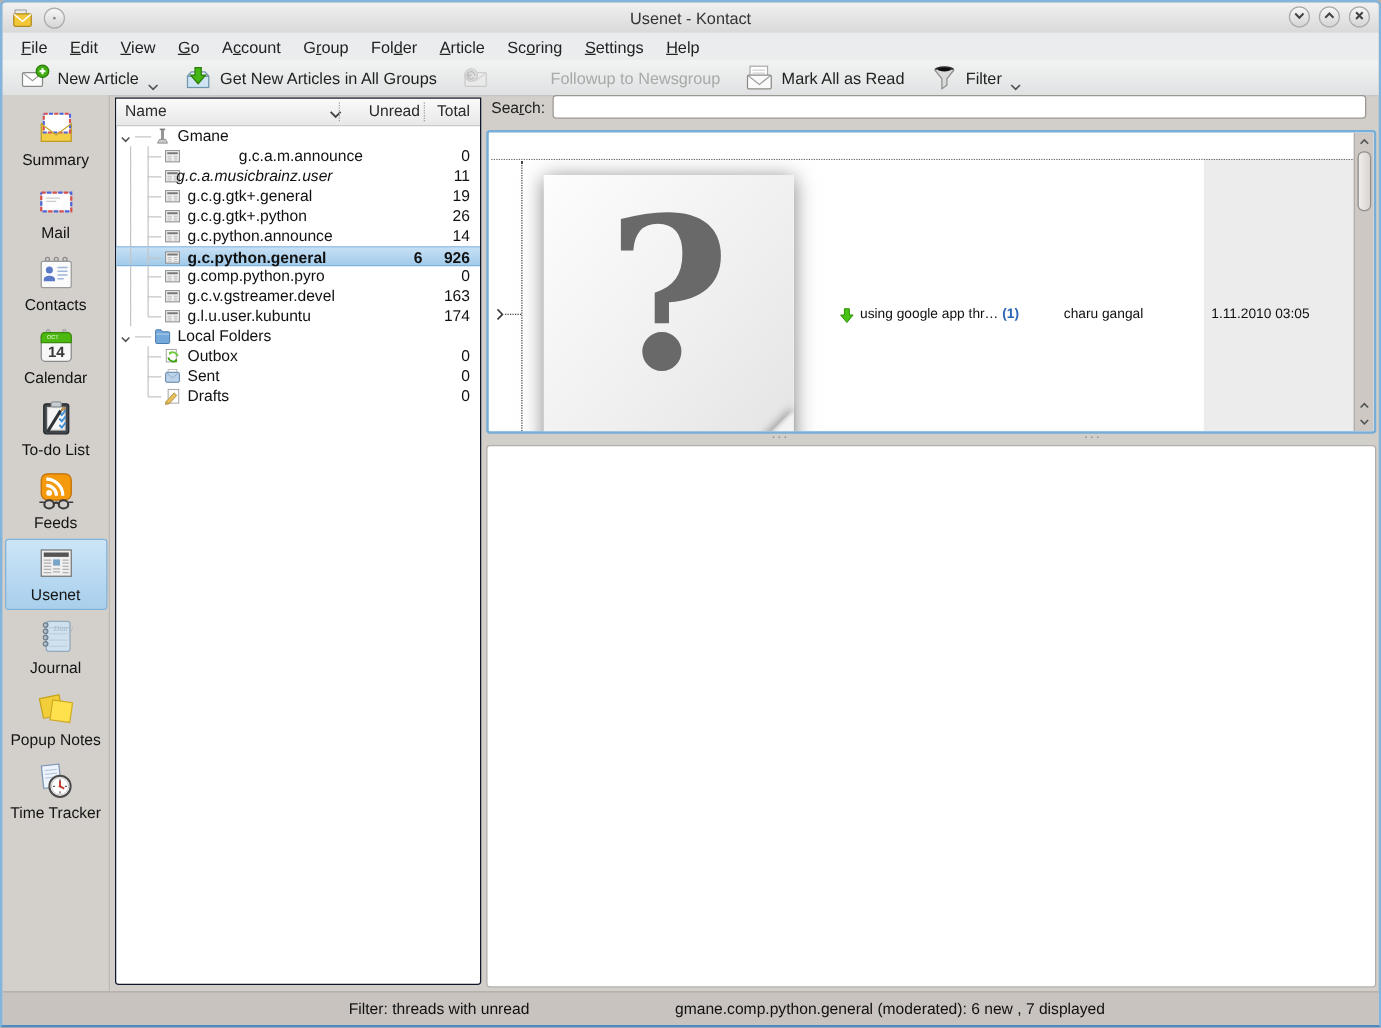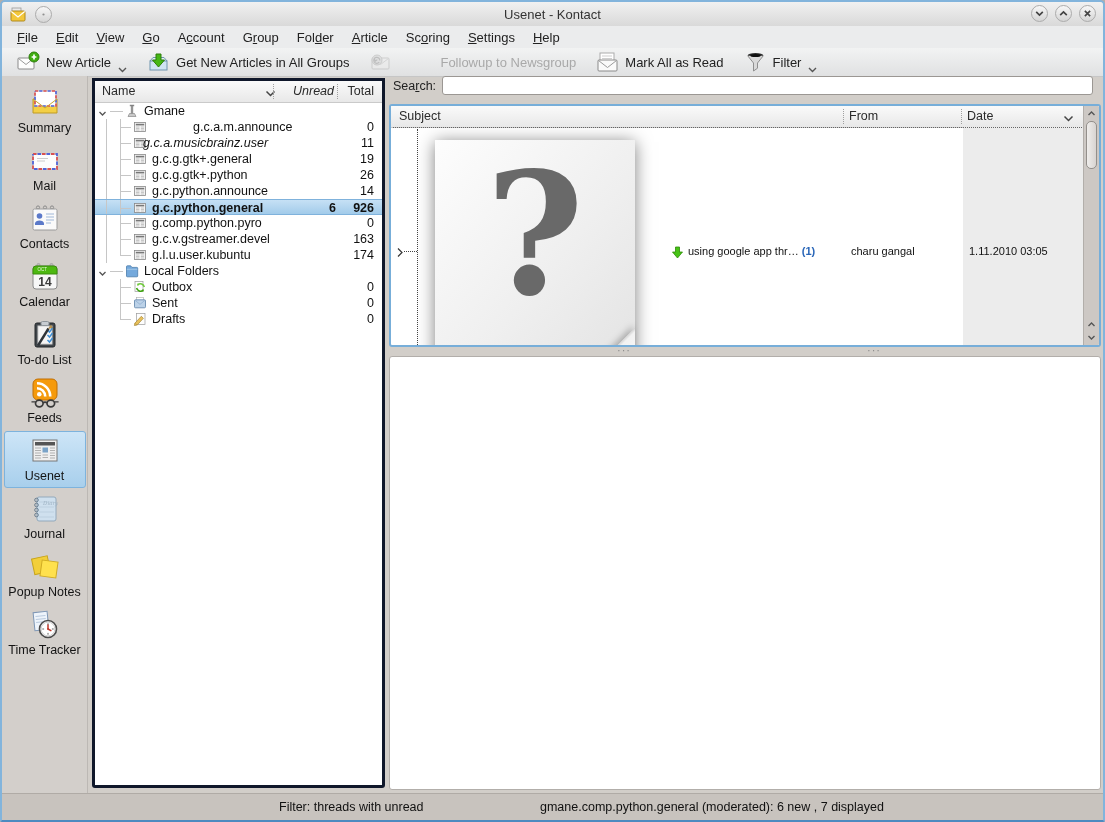--- a/index.html
+++ b/index.html
@@ -42,26 +42,26 @@
     padding-top:7px;box-sizing:border-box;}
   .side-item{width:82px;display:flex;flex-direction:column;align-items:center;gap:2px;
     padding:3px 0 4px;margin-bottom:1px;border-radius:3px;font-size:12.5px;color:#141414;
     border:1px solid transparent;box-sizing:border-box;}
   .side-item .sicon{width:32px;height:32px;}
   .side-item.selected{background:linear-gradient(#cde5f7,#a8cfec);border-color:#7db3dd;}
   .side-grip{position:absolute;left:87px;top:50%;color:#8f8b87;font-size:9px;line-height:4px;}
 
   
   .tree-pane{position:absolute;left:90px;top:2px;width:293px;bottom:6px;background:#fff;
-    border:3px solid #0f172a;border-radius:0 0 3px 3px;box-sizing:border-box;overflow:hidden;}
+    border:1px solid #0f172a;border-radius:0 0 3px 3px;box-sizing:border-box;overflow:hidden;}
   .tree-header{position:relative;height:21px;background:linear-gradient(#fafafa,#e8e8e8);
     border-bottom:1px solid #cacaca;font-size:12.5px;color:#2a2a2a;}
   .tree-header .hname{position:absolute;left:7px;top:3px;}
   .tree-header .hsort{position:absolute;left:170px;top:6px;}
-  .tree-header .hunread{position:absolute;right:48px;top:3px;font-style:italic;}
+  .tree-header .hunread{position:absolute;right:48px;top:3px;}
   .tree-header .htotal{position:absolute;right:8px;top:3px;}
   .hsep{position:absolute;top:3px;bottom:3px;border-left:1px dotted #a0a0a0;}
   .tree-body{position:relative;font-size:12.5px;color:#111;}
   .tree-row{position:relative;height:16px;}
   .tree-row.selected{background:linear-gradient(#c6e0f5,#a2cbea);
     border-top:1px solid #7fb2dc;border-bottom:1px solid #7fb2dc;height:14px;font-weight:bold;}
   .tr-exp{position:absolute;left:3px;top:4px;}
   .tr-icon{position:absolute;width:14px;height:14px;top:1px;}
   .tr-label{position:absolute;top:1px;white-space:nowrap;}
   .tr-unread{position:absolute;right:46px;top:1px;}
@@ -530,30 +530,20 @@
           </div>
         </div>
     </div>
 
     <div class="search-row">
       <span class="search-label" id="search-label">Sea<u>r</u>ch:</span>
       <input class="search-input" value="" style="">
     </div>
 
     <div class="msg-pane">
-      <div class="msg-header">
-        <span class="hsubject">Subject</span>
-        <span class="hsep" style="left:452px"></span>
-        <span class="hfrom">From</span>
-        <span class="hsep" style="left:570px"></span>
-        <span class="hdate">Date</span>
-        <span class="hsort"><svg width="11" height="8" viewBox="0 0 11 8">
-              <path d="M1.5,1.5 L5.5,5.5 L9.5,1.5" fill="none" stroke="#444" stroke-width="1.5"></path>
-            </svg></span>
-      </div>
       <div class="msg-content" id="msg-content">
         <div class="datecol-bg"></div>
         <div class="dotline"></div>
         <div class="thread-vline"></div>
         <span class="thread-exp"><svg width="8" height="11" viewBox="0 0 8 11">
               <path d="M2,1.5 L6,5.5 L2,9.5" fill="none" stroke="#333" stroke-width="1.2"></path>
             </svg></span>
         <div class="thread-hline"></div>
         <div class="qpage">
           <div class="qmark">?</div>

